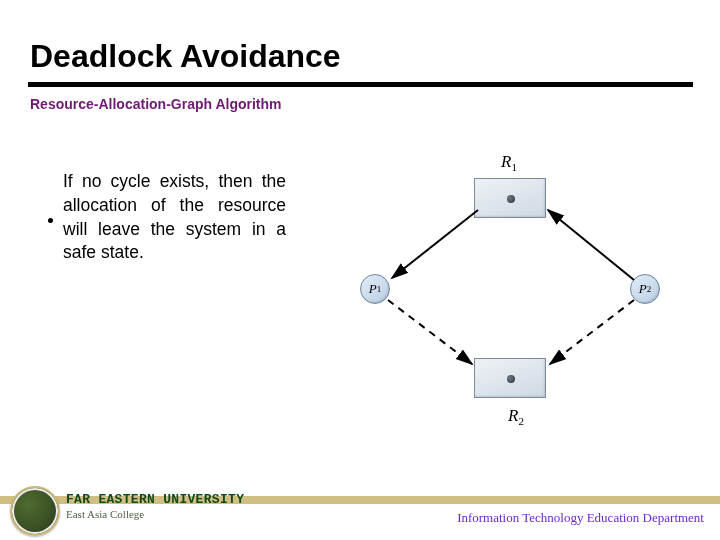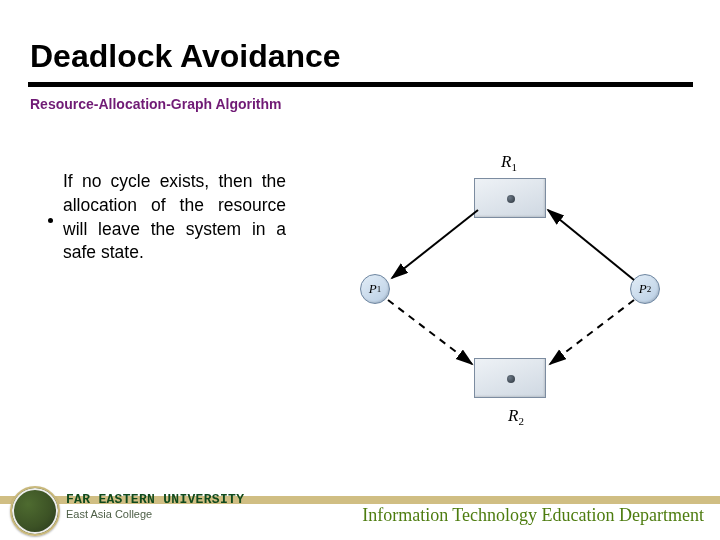--- a/index.html
+++ b/index.html
@@ -155,29 +155,29 @@
     font-size: 13px;
     font-weight: bold;
     color: #104a1c;
     letter-spacing: 0.3px;
     font-family: Liberation Mono, monospace;
   }
   .uni-sub {
     font-size: 11px;
     color: #4e5f47;
     margin-top: 1px;
-    font-family: Liberation Sans, sans-serif;
+    font-family: Liberation Serif, serif;
   }
   .dept {
     position: absolute;
     right: 16px;
     bottom: 14px;
-    font-size: 18px;
+    font-size: 13px;
     font-family: Georgia, serif;
-    color: #4d7c0f;
+    color: #6d28d9;
   }
   svg.edges { position: absolute; top: 0; left: 0; }
 </style>
 </head>
 <body>
 
 <div class="slide">
 
   <div class="title">Deadlock Avoidance</div>
   <div class="rule-thick"></div>

